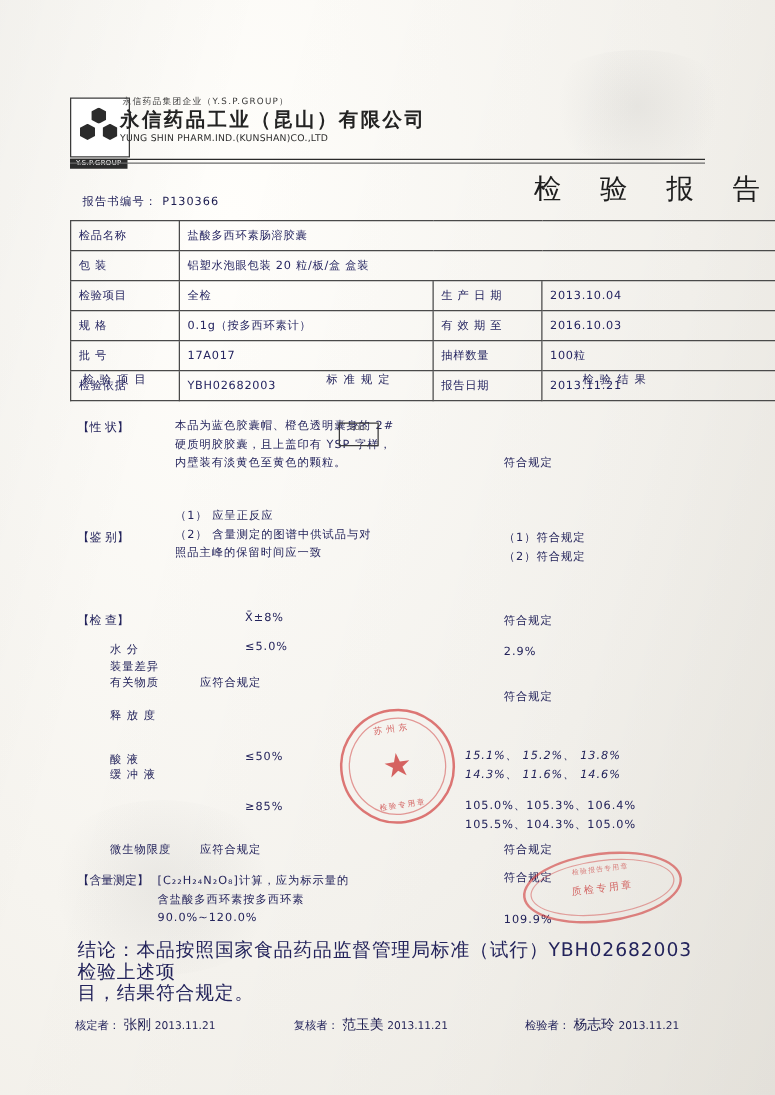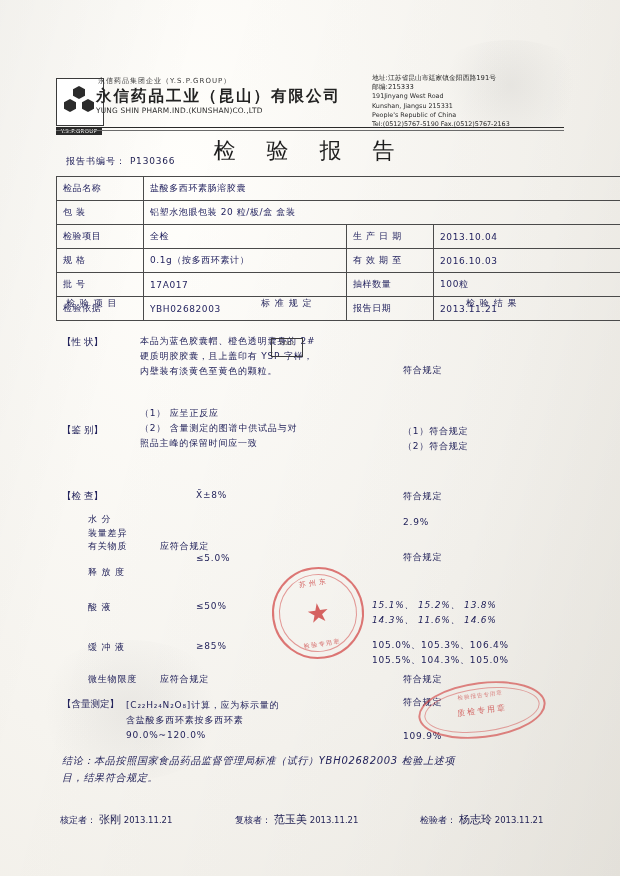--- a/index.html
+++ b/index.html
@@ -61,21 +61,21 @@
   .addr .cn{font-size:6.8px;}
   .rule{
     position:absolute;left:56px;top:127px;width:508px;height:0;
     border-top:1.3px solid #2a2a2a;
   }
   .rule2{
     position:absolute;left:56px;top:130px;width:508px;height:0;
     border-top:.6px solid #6b6b6b;
   }
   .doc-title{
-    position:absolute;left:0;top:136px;width:620px;text-align:center;
+    position:absolute;left:0;top:136px;width:620px;text-align:right;
     font-size:22px;letter-spacing:12px;color:#1e1e1e;
     font-family:"DejaVu Serif", serif;
   }
 
   .report-no{
     position:absolute;left:66px;top:155px;font-size:9px;color:#23235c;
     letter-spacing:1px;
   }
   .report-no .val{
     font-family:"DejaVu Sans", sans-serif;color:#1b1b4f;
@@ -155,22 +155,22 @@
     position:absolute;width:100%;text-align:center;font-size:8px;letter-spacing:2px;
     top:21px;color:rgba(198,35,35,.68);
   }
   #seal-oval .t2{
     position:absolute;width:100%;text-align:center;font-size:5.5px;letter-spacing:1px;
     top:8px;color:rgba(198,35,35,.55);
   }
 
   
   .concl{
-    position:absolute;left:62px;top:752px;width:500px;font-size:10px;
-    color:#23235b;line-height:17px;letter-spacing:.7px;font-style:italic;
+    position:absolute;left:62px;top:752px;width:500px;font-size:15px;
+    color:#23235b;line-height:17px;letter-spacing:.7px;
   }
   
   .sigrow{position:absolute;left:60px;top:812px;width:505px;height:40px;font-size:9px;color:#23235b;}
   .sigrow .cell{position:absolute;}
   .s1{left:0}
   .s2{left:175px}
   .s3{left:360px}
   .sig{
     font-family:"DejaVu Serif", serif;
     color:#1b1b4f;font-size:11px;
@@ -199,28 +199,20 @@
         <div class="hex h2"></div>
         <div class="hex h3"></div>
     </div>
     <div class="logo-caption">Y.S.P.GROUP</div>
   </div>
 
   <div class="cn-brandsmall">永信药品集团企业（Y.S.P.GROUP）</div>
   <div class="cn-brand">永信药品工业（昆山）有限公司</div>
   <div class="en-brand">YUNG SHIN PHARM.IND.(KUNSHAN)CO.,LTD</div>
 
-  <div class="addr">
-    <div class="cn">地址:江苏省昆山市廷家镇金阳西路191号</div>
-    <div class="cn">邮编:215333</div>
-    <div>191Jinyang West Road</div>
-    <div>Kunshan, Jiangsu 215331</div>
-    <div>People's Republic of China</div>
-    <div>Tel:(0512)5767-5190  Fax.(0512)5767-2163</div>
-  </div>
 
   <div class="rule"></div>
   <div class="rule2"></div>
 
   <div class="doc-title">检 验 报 告</div>
 
   <div class="report-no">
     <span>报告书编号：</span>
     <span class="val hand">P130366</span>
   </div>
@@ -290,37 +282,37 @@
     <div>（2）符合规定</div>
   </div>
 
   <div class="sec brk" style="left:62px;top:490px;">【检  查】</div>
 
   <div class="sec" style="left:88px;top:490px;margin-top:37px;">装量差异</div>
   <div class="sec" style="left:196px;top:490px;">X̄±8%</div>
   <div class="sec res" style="left:403px;top:490px;">符合规定</div>
 
   <div class="sec" style="left:88px;top:513px;">水    分</div>
-  <div class="sec" style="left:196px;top:513px;margin-top:40px;">≤5.0%</div>
+  <div class="sec" style="left:196px;top:513px;">≤5.0%</div>
   <div class="sec res" style="left:403px;top:517px;">2.9%</div>
 
   <div class="sec" style="left:88px;top:540px;">有关物质</div>
   <div class="sec" style="left:160px;top:540px;">应符合规定</div>
   <div class="sec res" style="left:403px;top:551px;">符合规定</div>
 
   <div class="sec" style="left:88px;top:566px;">释 放 度</div>
 
   <div class="sec" style="left:88px;top:601px;">酸    液</div>
   <div class="sec" style="left:196px;top:601px;">≤50%</div>
   <div class="sec txt res" style="left:372px;top:598px;font-style:italic;">
     <div>15.1%、 15.2%、 13.8%</div>
     <div>14.3%、 11.6%、 14.6%</div>
   </div>
 
-  <div class="sec" style="left:88px;top:641px;">缓 冲 液</div>
+  <div class="sec" style="left:88px;top:613px;">缓 冲 液</div>
   <div class="sec" style="left:196px;top:641px;">≥85%</div>
   <div class="sec txt res" style="left:372px;top:638px;">
     <div>105.0%、105.3%、106.4%</div>
     <div>105.5%、104.3%、105.0%</div>
   </div>
 
   <div class="sec" style="left:88px;top:673px;">微生物限度</div>
   <div class="sec" style="left:160px;top:673px;">应符合规定</div>
   <div class="sec res" style="left:403px;top:673px;">符合规定</div>
 

